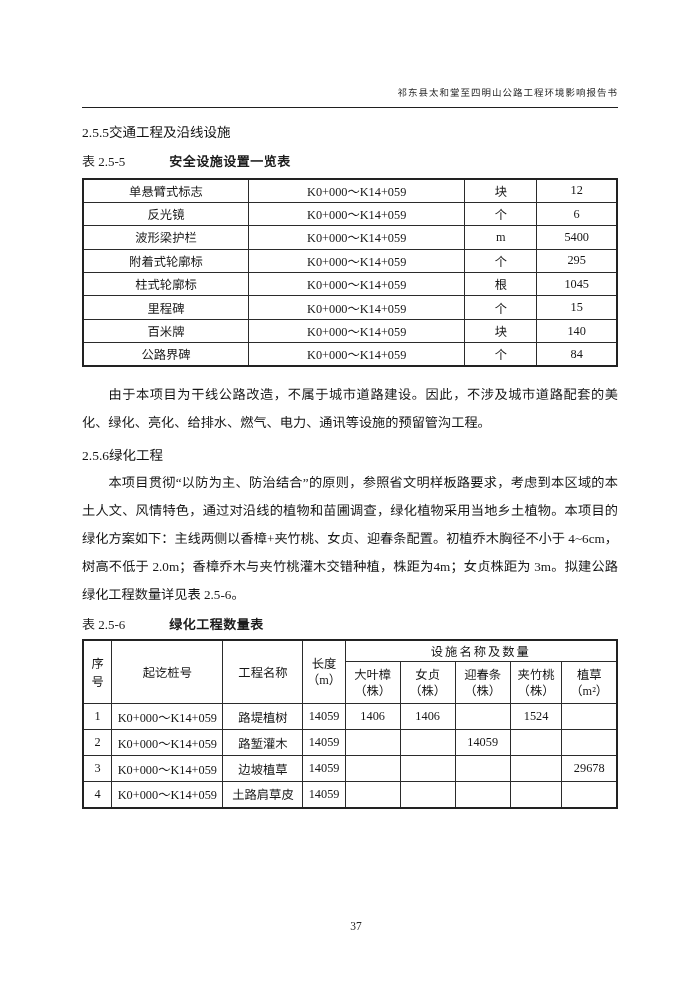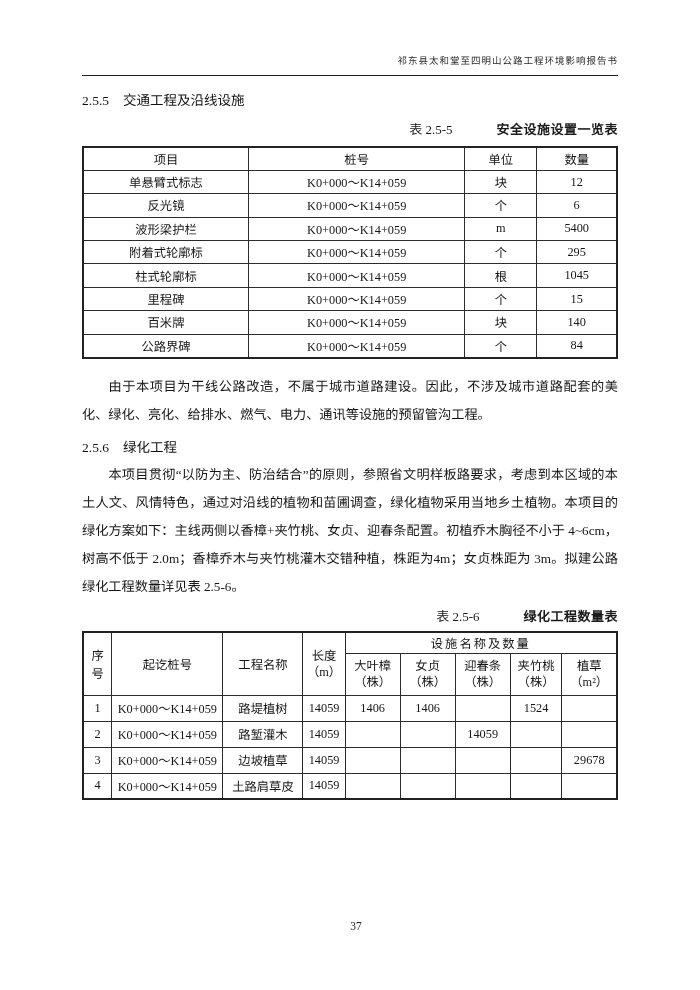--- a/index.html
+++ b/index.html
@@ -6,54 +6,54 @@
   html, body { background: #ffffff; }
   body {
     width: 700px; height: 990px;
     position: relative;
     font-family: "Liberation Serif", "DejaVu Serif", serif;
     color: #1b1b1b;
   }
   .page {
     position: relative;
     width: 700px; height: 990px;
-    padding: 54px 82px 0 82px;
+    padding: 86px 82px 0 82px;
     overflow: hidden;
   }
   
   .doc-header {
     text-align: right;
     font-size: 9.5px;
     line-height: 14px;
     letter-spacing: 1px;
     color: #2a2a2a;
     padding-bottom: 7px;
     border-bottom: 1.5px solid #1f1f1f;
   }
   
   .sec-heading {
     margin: 14px 0 4px 0;
     font-size: 13.5px;
     line-height: 22px;
     font-weight: normal;
     color: #111;
   }
-  .sec-heading .sec-num { margin-right: 14px; }
+  .sec-heading .sec-num { }
   
   .para {
     font-size: 13.2px;
     line-height: 28px;
     text-align: justify;
     text-indent: 2em;
     color: #161616;
   }
   .para2 { margin-top: 14px; }
   
   .tbl-caption {
-    text-align: right;
+    text-align: left;
     font-size: 13px;
     line-height: 20px;
     margin: 8px 0 6px 0;
   }
   .tbl-caption .cap-label { margin-right: 44px; }
   .tbl-caption .cap-title {
     font-weight: bold;
     font-family: "DejaVu Sans", "Liberation Sans", sans-serif;
     letter-spacing: 0.5px;
   }
@@ -105,26 +105,20 @@
   <div class="tbl-caption"><span class="cap-label">表 2.5-5</span><span class="cap-title">安全设施设置一览表</span></div>
 
   <table class="t1">
     <colgroup>
         <col style="width:31%">
         <col style="width:40.5%">
         <col style="width:13.5%">
         <col style="width:15%">
       </colgroup>
     <tbody>
-        <tr>
-      <th>项目</th>
-      <th>桩号</th>
-      <th>单位</th>
-      <th>数量</th>
-    </tr>
     <tr>
           <td>单悬臂式标志</td>
           <td>K0+000～K14+059</td>
           <td>块</td>
           <td>12</td>
         </tr>
     <tr>
           <td>反光镜</td>
           <td>K0+000～K14+059</td>
           <td>个</td>

